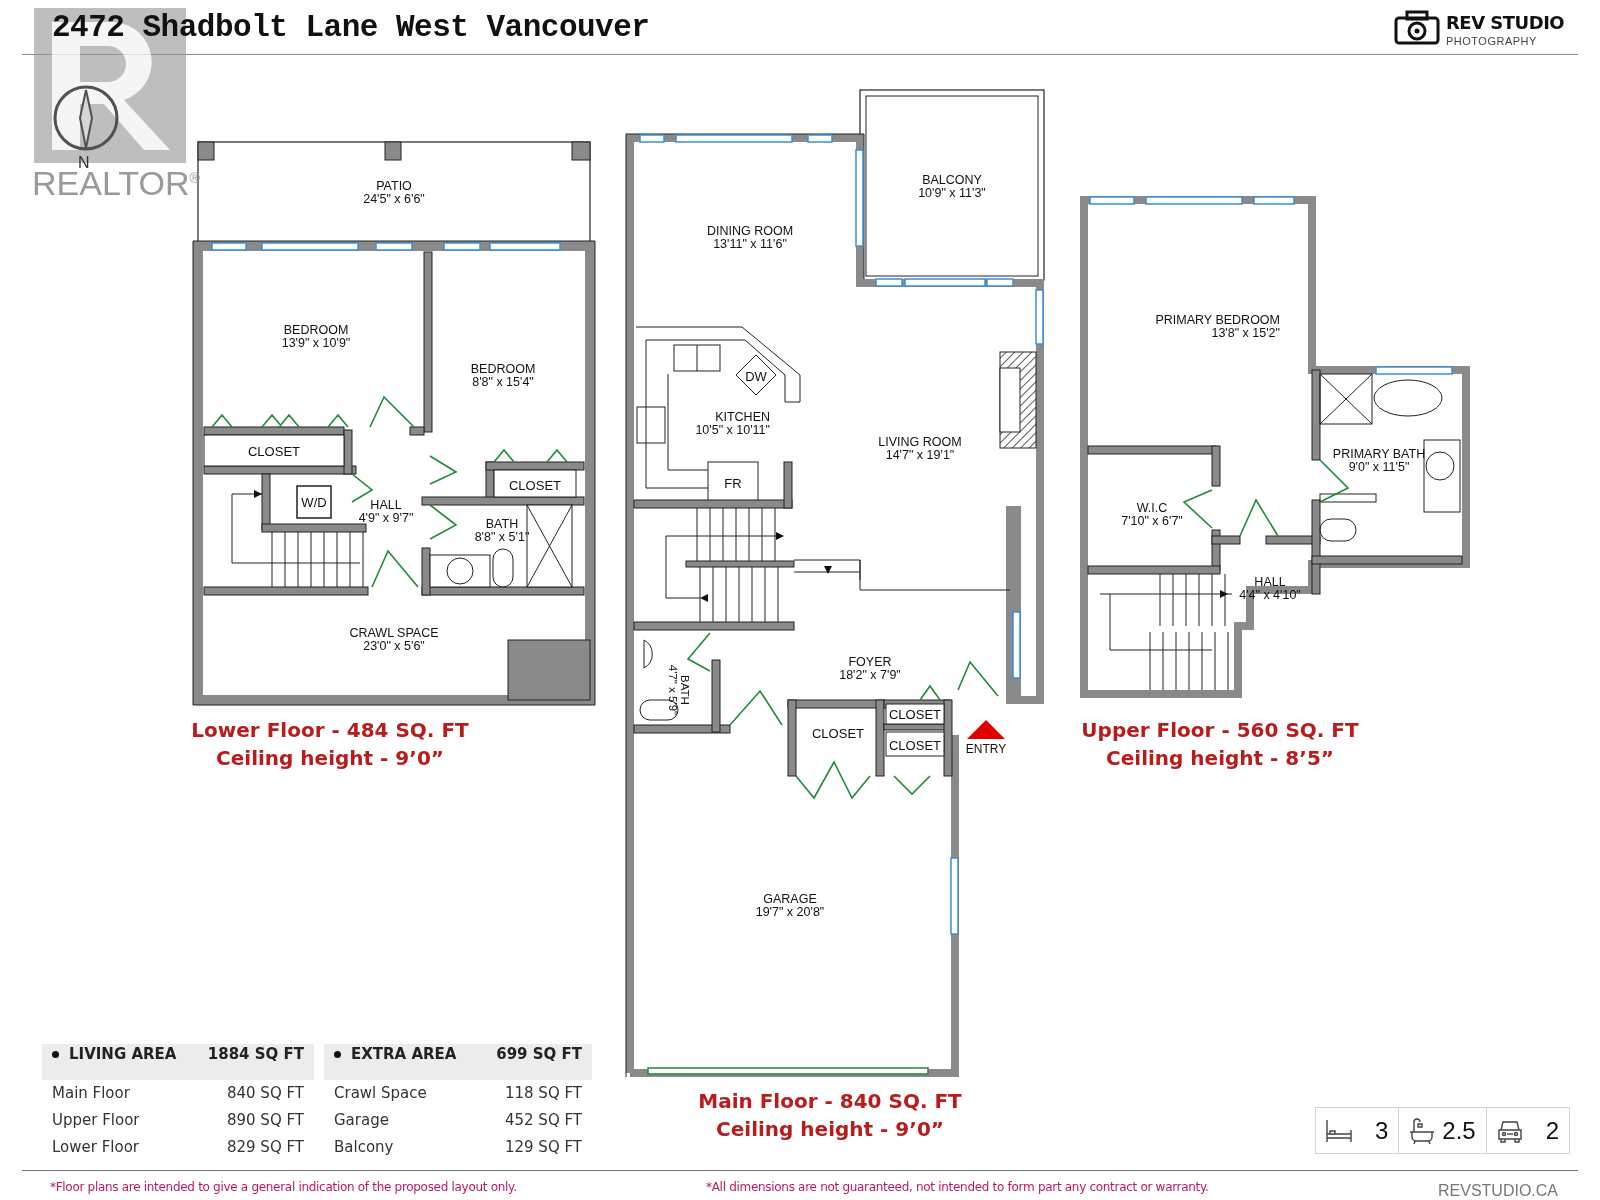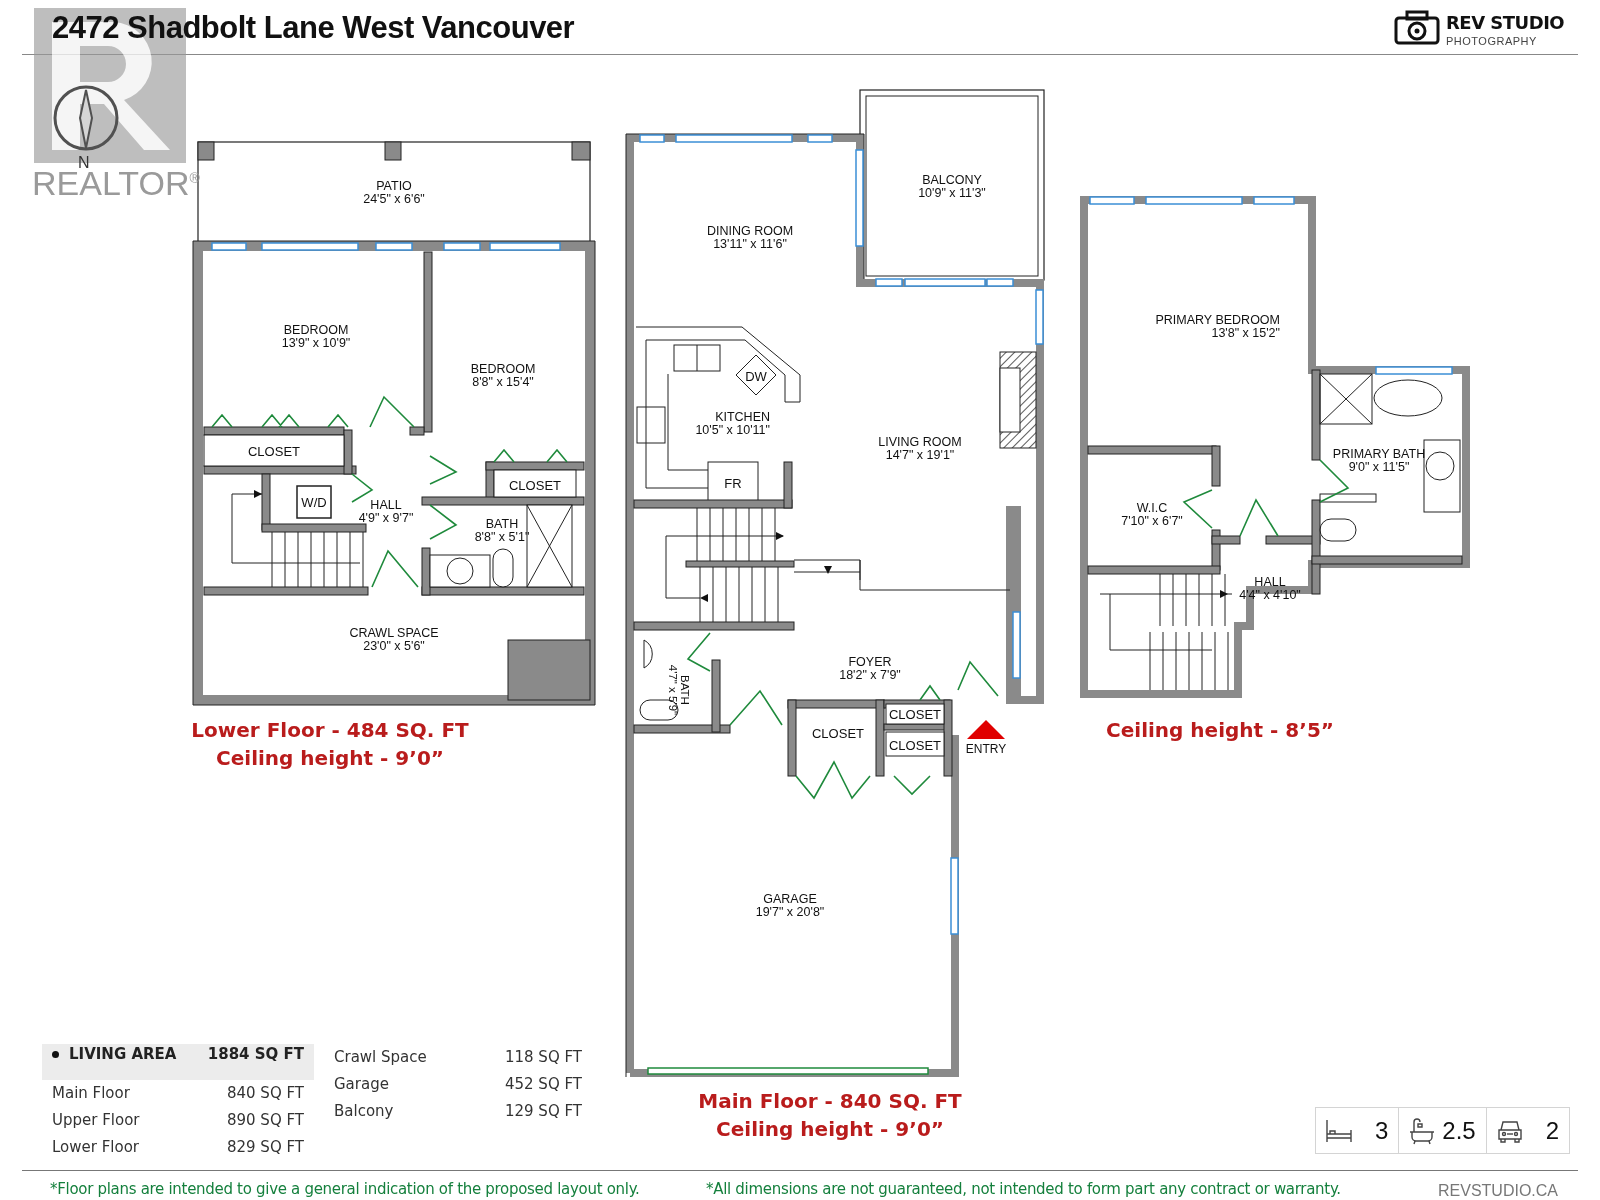--- a/index.html
+++ b/index.html
@@ -1,36 +1,36 @@
 <!DOCTYPE html>
 <html><head>
 <meta charset="utf-8">
 <style>
   * { box-sizing: border-box; margin: 0; padding: 0; }
   html, body { width: 1600px; height: 1200px; background: #ffffff; overflow: hidden; }
   body { position: relative; font-family: "Liberation Sans", sans-serif; color: #111; }
 
-  .title { position: absolute; left: 52px; top: 10px; font-family: Liberation Sans, sans-serif; font-weight: bold; font-size: 31px; letter-spacing: -0.5px; color: #111; z-index: 3; }
+  .title { position: absolute; left: 52px; top: 10px; font-family: Liberation Mono, monospace; font-weight: bold; font-size: 31px; letter-spacing: -0.5px; color: #111; z-index: 3; }
   .top-rule { position: absolute; left: 22px; right: 22px; top: 54px; height: 1px; background: #888; }
 
   .realtor { position: absolute; left: 34px; top: 8px; width: 152px; height: 195px; z-index: 2; opacity: 0.85; }
   .rev-name { position: absolute; left: 1470px; top: 12px; font-family: "DejaVu Sans", sans-serif; font-weight: bold; font-size: 18px; letter-spacing: -0.5px; color: #111; }
   .rev-sub { position: absolute; left: 1470px; top: 35px; font-size: 11px; color: #444; letter-spacing: 0.5px; }
 
   svg.plan { position: absolute; left: 0; top: 0; width: 1600px; height: 1200px; }
 
   .floor-caption { position: absolute; text-align: center; font-family: "DejaVu Sans", sans-serif; font-weight: bold; font-size: 20px; line-height: 28px; color: #b91c1c; }
 
   .area-table { position: absolute; font-family: "DejaVu Sans", sans-serif; color: #222; }
   .area-head { display: flex; justify-content: space-between; align-items: center; background: #ececec; height: 36px; padding: 0 10px 16px 10px; font-weight: bold; font-size: 15px; }
   .area-head .dot { display: inline-block; width: 7px; height: 7px; border-radius: 50%; background: #111; margin-right: 10px; vertical-align: middle; }
   .area-row { display: flex; justify-content: space-between; padding: 0 10px; height: 27px; line-height: 27px; font-size: 15px; color: #333; }
 
   .bottom-rule { position: absolute; left: 22px; right: 22px; top: 1177px; height: 1px; background: #777; }
-  .disclaimer { position: absolute; top: 1184px; font-size: 15px; color: #15803d; font-family: "DejaVu Sans", sans-serif; letter-spacing: -0.3px; }
+  .disclaimer { position: absolute; top: 1184px; font-size: 12px; color: #be185d; font-family: "DejaVu Sans", sans-serif; letter-spacing: -0.3px; }
   .site { position: absolute; right: 42px; top: 1185px; font-size: 16px; color: #777; }
 
   .stats { position: absolute; left: 1315px; top: 1107px; height: 47px; width: 255px; border: 1px solid #d4d4d4; display: flex; }
   .stat { display: flex; align-items: center; justify-content: space-between; padding: 0 10px 0 8px; border-right: 1px solid #d4d4d4; font-size: 24px; color: #111; }
   .stat:last-child { border-right: none; }
   .stat svg { width: 30px; height: 30px; }
 </style>
 </head>
 <body>
 
@@ -363,20 +363,21 @@
 
 <div class="floor-caption" style="left:180px;top:716px;width:300px;">
   <div>Lower Floor - 484 SQ. FT</div>
   <div>Ceiling height - 9’0”</div>
 </div>
 <div class="floor-caption" style="left:690px;top:1087px;width:280px;">
   <div>Main Floor - 840 SQ. FT</div>
   <div>Ceiling height - 9’0”</div>
 </div>
 <div class="floor-caption" style="left:1070px;top:716px;width:300px;">
+  <div>Upper Floor - 560 SQ. FT</div>
   <div>Ceiling height - 8’5”</div>
 </div>
 
 <div class="area-table" style="left:42px;top:1044px;width:272px;">
   <div class="area-head">
     <span><span class="dot"></span><span>LIVING AREA</span></span>
     <span>1884 SQ FT</span>
   </div>
   <div class="area-row">
       <span>Main Floor</span>
@@ -385,20 +386,24 @@
   <div class="area-row">
       <span>Upper Floor</span>
       <span>890 SQ FT</span>
     </div>
   <div class="area-row">
       <span>Lower Floor</span>
       <span>829 SQ FT</span>
     </div>
 </div>
 <div class="area-table" style="left:324px;top:1044px;width:268px;">
+  <div class="area-head">
+    <span><span class="dot"></span><span>EXTRA AREA</span></span>
+    <span>699 SQ FT</span>
+  </div>
   <div class="area-row">
       <span>Crawl Space</span>
       <span>118 SQ FT</span>
     </div>
   <div class="area-row">
       <span>Garage</span>
       <span>452 SQ FT</span>
     </div>
   <div class="area-row">
       <span>Balcony</span>

